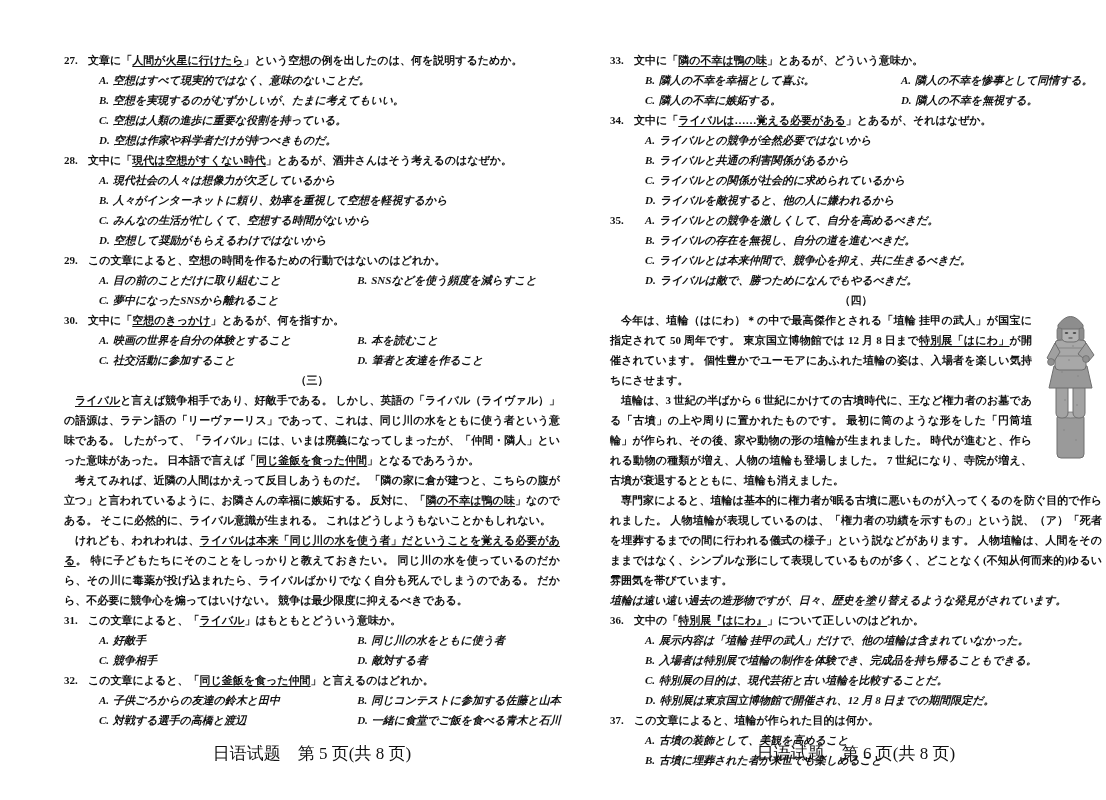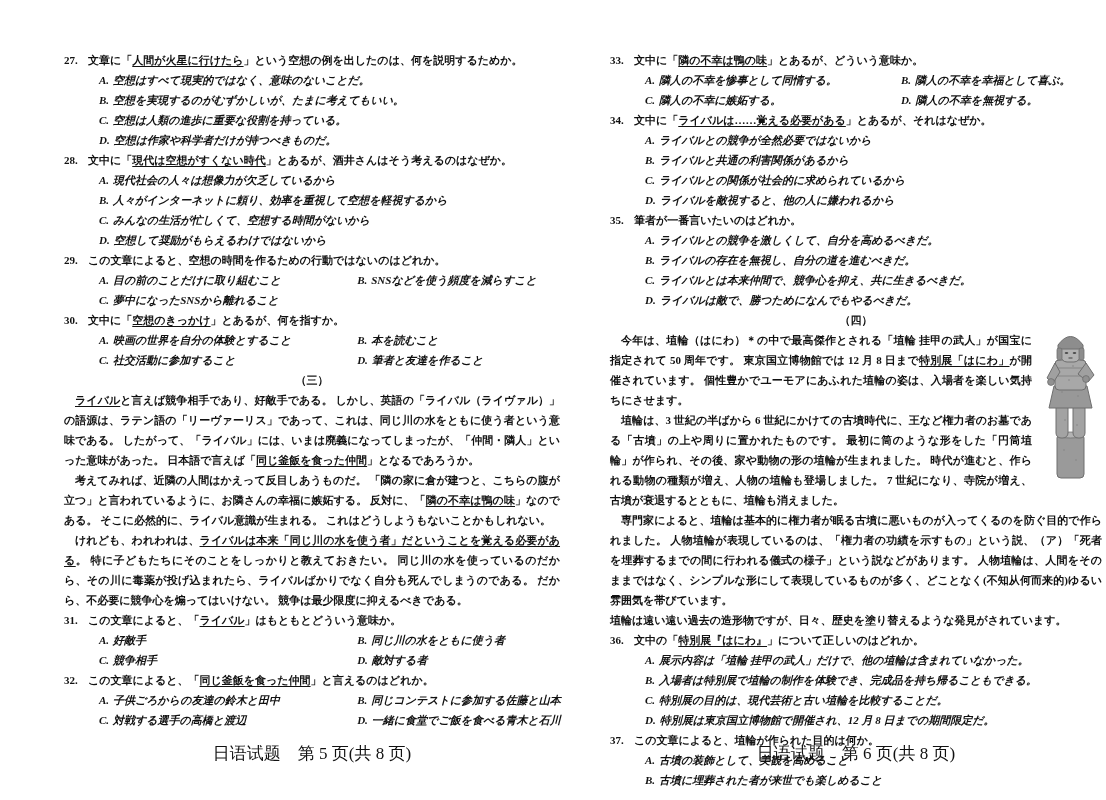--- a/index.html
+++ b/index.html
@@ -18,21 +18,21 @@
   .q{display:flex;align-items:flex-start;}
   .qnum{flex:none;width:24px;white-space:nowrap;}
   .qbody{flex:1;min-width:0;}
   .stem{white-space:normal;}
   .opts{padding-left:11px;}
   .opts.c2{display:grid;grid-template-columns:56% 44%;}
   .opt{white-space:nowrap;overflow:visible;font-style:italic;}
   .olabel{margin-right:4px;}
   .sec{text-align:center;}
   .para{text-align:justify;text-indent:1em;}
-  .para.noind{text-indent:0;}
+  .para.noind{text-indent:0;font-style:italic;}
   .note{text-align:left;}
   .u{text-decoration:underline;text-underline-offset:2px;}
   .footer{position:absolute;top:742px;text-align:center;font-size:17px;font-weight:normal;}
   #f5{left:64px;width:496px;}
   #f6{left:610px;width:492px;}
   .haniwa-float{float:right;width:62px;height:150px;margin:0 0 4px 8px;}
   .haniwa-float svg{display:block;width:100%;height:100%;}
 </style>
 </head>
 <body>
@@ -114,43 +114,42 @@
           </div>
         </div>
       </div>
     </div>
   <div class="page" id="p6">
       <div class="q">
         <span class="qnum">33.</span>
         <div class="qbody">
           <div class="stem"><span>文中に「</span><span class="u">隣の不幸は鴨の味</span><span>」とあるが、どういう意味か。</span></div>
           <div class="opts c2">
+            <div class="opt"><span class="olabel">B.</span><span>隣人の不幸を幸福として喜ぶ。</span></div>
             <div class="opt"><span class="olabel">A.</span><span>隣人の不幸を惨事として同情する。</span></div>
-            <div class="opt"><span class="olabel">B.</span><span>隣人の不幸を幸福として喜ぶ。</span></div>
             <div class="opt"><span class="olabel">C.</span><span>隣人の不幸に嫉妬する。</span></div>
             <div class="opt"><span class="olabel">D.</span><span>隣人の不幸を無視する。</span></div>
           </div>
         </div>
       </div>
       <div class="q">
         <span class="qnum">34.</span>
         <div class="qbody">
           <div class="stem"><span>文中に「</span><span class="u">ライバルは……覚える必要がある</span><span>」とあるが、それはなぜか。</span></div>
           <div class="opts">
             <div class="opt"><span class="olabel">A.</span><span>ライバルとの競争が全然必要ではないから</span></div>
             <div class="opt"><span class="olabel">B.</span><span>ライバルと共通の利害関係があるから</span></div>
             <div class="opt"><span class="olabel">C.</span><span>ライバルとの関係が社会的に求められているから</span></div>
             <div class="opt"><span class="olabel">D.</span><span>ライバルを敵視すると、他の人に嫌われるから</span></div>
           </div>
         </div>
       </div>
       <div class="q">
         <span class="qnum">35.</span>
         <div class="qbody">
-          <div class="stem"><span>筆者が一番言いたいのはどれか。</span></div>
           <div class="opts">
             <div class="opt"><span class="olabel">A.</span><span>ライバルとの競争を激しくして、自分を高めるべきだ。</span></div>
             <div class="opt"><span class="olabel">B.</span><span>ライバルの存在を無視し、自分の道を進むべきだ。</span></div>
             <div class="opt"><span class="olabel">C.</span><span>ライバルとは本来仲間で、競争心を抑え、共に生きるべきだ。</span></div>
             <div class="opt"><span class="olabel">D.</span><span>ライバルは敵で、勝つためになんでもやるべきだ。</span></div>
           </div>
         </div>
       </div>
       <div class="sec">（四）</div>
   <div class="haniwa-float">

